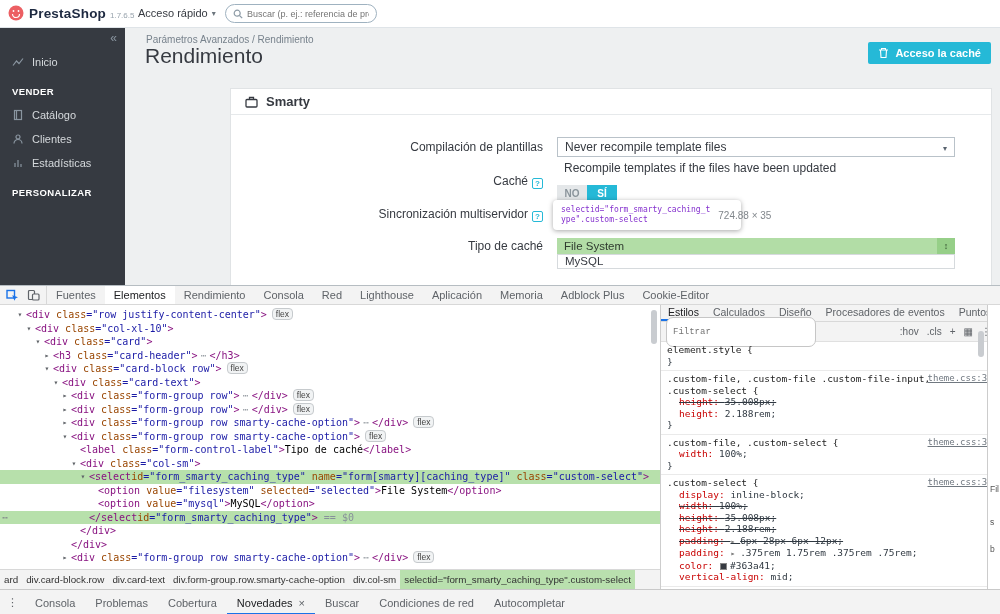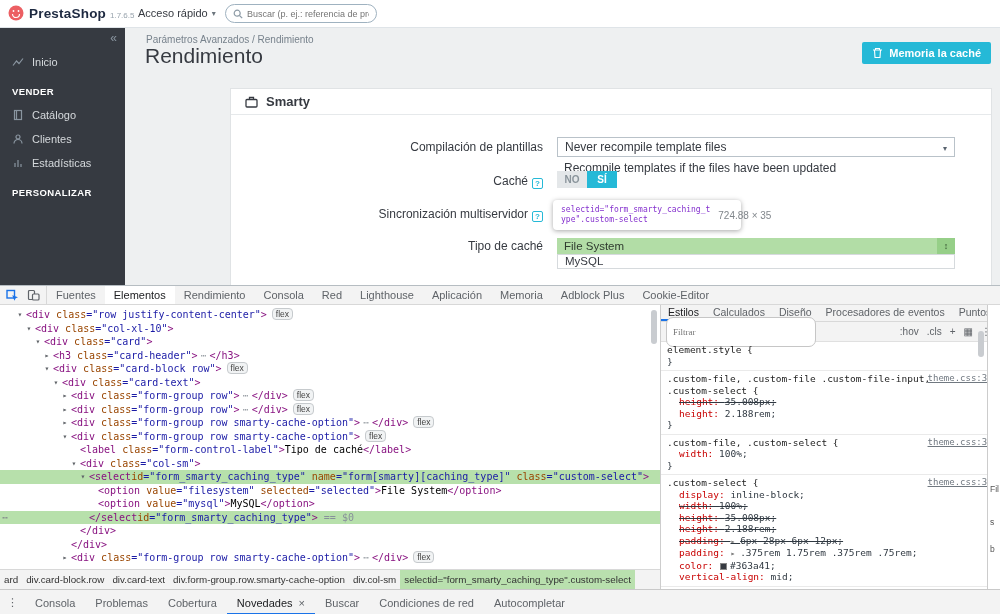--- a/index.html
+++ b/index.html
@@ -30,21 +30,21 @@
 .ptitle{position:absolute;left:20px;top:16px;font-size:21px;color:#363a41}
 .clear-btn{position:absolute;right:9px;top:14px;height:22px;background:#25b9d7;color:#fff;font-size:11px;font-weight:700;border:0;border-radius:2px;display:flex;align-items:center;gap:6px;padding:0 10px;cursor:pointer;font-family:inherit}
 .card{position:absolute;left:105px;top:60px;width:762px;height:197px;background:#fff;border:1px solid #e0e3e5;border-bottom:0}
 .card-h{height:26px;border-bottom:1px solid #e6e9eb;display:flex;align-items:center;gap:8px;padding:0 14px;font-size:13px;font-weight:700;color:#363a41}
 .flabel{position:absolute;left:12px;width:300px;text-align:right;font-size:12px;color:#363a41;white-space:nowrap}
 .help{display:inline-block;width:11px;height:11px;border:1px solid #25b9d7;color:#25b9d7;font-size:8px;line-height:9px;text-align:center;border-radius:2px;margin-left:4px;vertical-align:-1px;font-weight:700;cursor:pointer}
 .ctrl{position:absolute;left:326px;width:398px}
 .select1{top:48px;height:20px;border:1px solid #b9c2c9;background:#fff;font-size:12px;color:#363a41;line-height:18px;padding-left:7px;cursor:pointer}
 .sel-caret{position:absolute;right:7px;top:2px;font-size:8px;color:#5a6570}
 .alt1{top:72px;font-size:12px;color:#363a41;padding-left:7px;cursor:pointer}
-.toggle{top:82px;display:flex;width:auto}
+.toggle{top:96px;display:flex;width:auto}
 .tg{width:30px;height:17px;font-size:10px;font-weight:700;text-align:center;line-height:17px;cursor:pointer}
 .tg-no{background:#e4e7e9;color:#8a949b}
 .tg-yes{background:#25b9d7;color:#fff}
 .select4{top:149px;height:16px;background:#b2dda6;font-size:11.5px;color:#2f3b2f;line-height:16px;padding-left:7px;cursor:pointer}
 .s4-end{position:absolute;right:0;top:0;width:18px;height:16px;background:#96cf88;text-align:center;font-size:9px;color:#33502f;line-height:16px}
 .alt4{top:165px;height:15px;background:#fff;border:1px solid #d6dadd;font-size:11.5px;color:#363a41;line-height:13px;padding-left:7px;cursor:pointer}
 .tooltip{position:absolute;left:322px;top:111px;width:188px;height:30px;background:#fff;border-radius:4px;box-shadow:0 1px 5px rgba(0,0,0,.35);display:flex;align-items:center;padding:2px 8px;gap:8px;z-index:6}
 .tt-sel{font-size:8px;color:#8430ce;line-height:10px;font-family:"DejaVu Sans Mono",monospace;white-space:nowrap}
 .tt-dims{font-size:10px;color:#80868b;white-space:nowrap;margin-left:auto}
 
@@ -65,21 +65,21 @@
 .tk-ell{color:#9aa0a6;padding:0 3px}
 .tk-badge{display:inline-block;font-family:"Liberation Sans",sans-serif;font-size:8.5px;color:#444;background:#f1f3f4;border:1px solid #c6cacd;border-radius:4px;padding:0 3px;margin-left:5px;line-height:10px;vertical-align:1px}
 .crumbbar{position:absolute;left:0;top:283px;width:660px;height:20px;background:#f3f3f3;border-top:1px solid #d8d8d8;display:flex;align-items:center;overflow:hidden}
 .crumb{padding:0 4px;font-size:9.8px;color:#333;white-space:nowrap;height:20px;line-height:20px;cursor:pointer}
 .crumb.active{background:#b9e0ae}
 .styles{position:absolute;left:660px;top:19px;width:340px;height:284px;border-left:1px solid #cdcdcd;background:#fff;overflow:hidden}
 .st-tabs{height:17px;background:#f3f3f3;border-bottom:1px solid #d8d8d8;display:flex;white-space:nowrap;overflow:hidden}
 .st-tab{padding:0 7px;font-size:10.5px;color:#5f6368;line-height:15px;cursor:pointer}
 .st-tab.active{color:#202124;border-bottom:2px solid #1a73e8}
 .st-toolbar{height:20px;background:#f3f3f3;border-bottom:1px solid #e0e0e0;display:flex;align-items:center;padding:0 5px}
-.st-filter{width:150px;height:30px;border:1px solid #c6c6c6;border-radius:7px;font-size:9px;padding:0 6px;color:#5f6368;background:#fff;outline:0;font-family:Liberation Serif, serif}
+.st-filter{width:150px;height:30px;border:1px solid #c6c6c6;border-radius:7px;font-size:9px;padding:0 6px;color:#5f6368;background:#fff;outline:0;font-family:Liberation Mono, monospace}
 .st-tools{display:flex;gap:8px;margin-left:auto;align-items:center;padding-right:4px}
 .st-tool{font-size:10px;color:#5f6368;cursor:pointer}
 .rules{font-family:"DejaVu Sans Mono",monospace;font-size:9.5px;color:#303942}
 .rule{border-bottom:1px solid #eaeaea;padding:2px 4px 3px 6px;position:relative}
 .sel-line,.prop,.rclose{line-height:11.5px;white-space:nowrap}
 .sel{color:#222}
 .link{position:absolute;right:2px;top:2px;font-size:9px;color:#707880;text-decoration:underline;cursor:pointer;background:#fff}
 .prop{padding-left:12px;cursor:pointer}
 .prop.struck{text-decoration:line-through}
 .pname{color:#c80000}
@@ -158,21 +158,21 @@
     </div>
 </div>
 
 <div class="main">
   <div class="bc">Parámetros Avanzados / Rendimiento</div>
   <div class="ptitle">Rendimiento</div>
   <button class="clear-btn">
     <svg width="11" height="12" viewBox="0 0 11 12">
         <path d="M1 3h9M3.5 3V1.5h4V3M2.5 3l.5 7.5h5L8.5 3" stroke="#fff" fill="none" stroke-width="1.1"></path>
       </svg>
-    <span>Memoria la caché</span>
+    <span>Acceso la caché</span>
   </button>
   <div class="card">
     <div class="card-h">
       <svg width="13" height="12" viewBox="0 0 13 12">
           <rect x="1" y="3.5" width="11" height="7.5" rx="1" fill="none" stroke="#363a41" stroke-width="1.3"></rect>
           <path d="M4.5 3.5V1.5h4v2" fill="none" stroke="#363a41" stroke-width="1.3"></path>
         </svg>
       <span>Smarty</span>
     </div>
 

